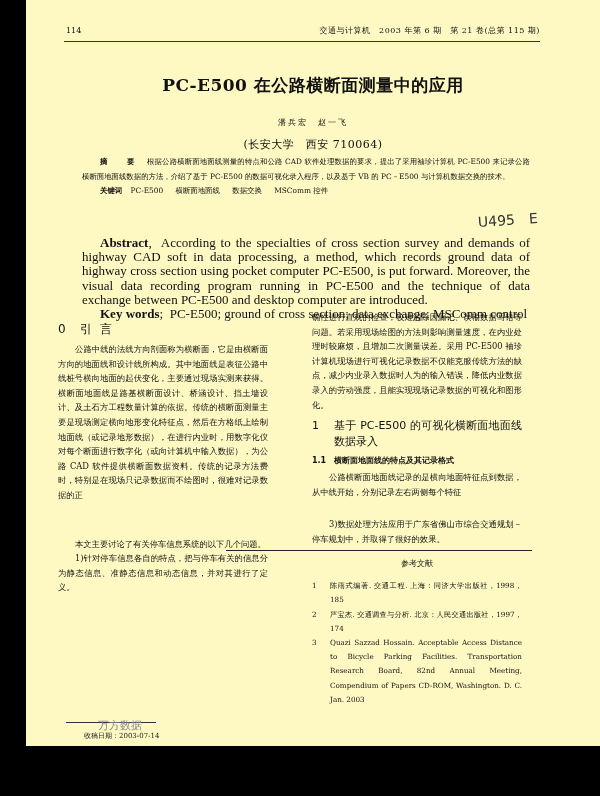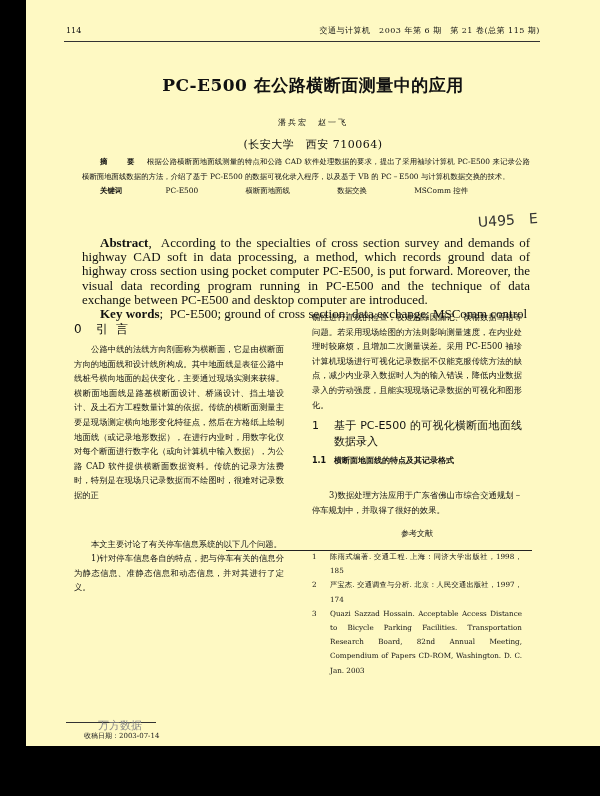--- a/index.html
+++ b/index.html
@@ -37,39 +37,39 @@
     position: absolute; left: 0; right: 0; top: 137px; text-align: center;
     font-size: 11px; letter-spacing: 0.5px;
   }
   .abs-block {
     position: absolute; left: 56px; width: 448px; top: 155px;
     font-size: 7.4px; line-height: 14.5px;
   }
   .abs-block p { margin: 0; text-indent: 18px; text-align: justify; }
   .abs-label { font-weight: bold; letter-spacing: 6px; margin-right: 4px; }
   .kw-label { font-weight: bold; margin-right: 6px; }
-  .kw-item { margin-right: 10px; margin-left: 35px; }
+  .kw-item { margin-right: 10px; }
   .handwriting {
     position: absolute; left: 452px; top: 212px;
     font-family: "DejaVu Sans", sans-serif; font-size: 14px; color: #333;
     transform: rotate(-4deg);
   }
   .en-abs {
     position: absolute; left: 56px; width: 448px; top: 236px;
     font-size: 13px; line-height: 14.2px; font-family: "Liberation Serif", serif;
   }
   .en-abs p { margin: 0; text-indent: 18px; text-align: justify; }
   .en-label { font-weight: bold; }
 
   .col {
     position: absolute; width: 210px;
     font-size: 8.3px; line-height: 14.6px;
     text-align: justify;
   }
-  .col-left { left: 48px; top: 318px; }
+  .col-left { left: 32px; top: 318px; }
   .col-right { left: 286px; top: 310px; }
   .col p { margin: 0; text-indent: 17px; }
   .sec-h {
     font-size: 12px; line-height: 22px; margin: 0 0 2px 0;
     font-family: "DejaVu Sans", sans-serif;
   }
   .sec-h .num { display: inline-block; width: 22px; }
   .sec-h .lbl { letter-spacing: 8px; }
   .sec-h1 {
     font-size: 11px; line-height: 16px; margin: 6px 0 4px 0;
@@ -158,20 +158,21 @@
 
   <div class="col col-right">
     <p style="text-indent:0">确性进行直观的检查，较难消除因漏记、误输数据写错等问题。若采用现场绘图的方法则影响测量速度，在内业处理时较麻烦，且增加二次测量误差。采用 PC-E500 袖珍计算机现场进行可视化记录数据不仅能克服传统方法的缺点，减少内业录入数据时人为的输入错误，降低内业数据录入的劳动强度，且能实现现场记录数据的可视化和图形化。</p>
     <div class="sec-h1">
       <span class="num">1</span>
       <span>基于 PC-E500 的可视化横断面地面线数据录入</span>
     </div>
     <div class="sub-h">
       <span class="num">1.1</span><span>横断面地面线的特点及其记录格式</span>
     </div>
+    <p>公路横断面地面线记录的是横向地面特征点到数据，从中线开始，分别记录左右两侧每个特征</p>
 
     <div style="height:18px"></div>
     <p>3)数据处理方法应用于广东省佛山市综合交通规划－停车规划中，并取得了很好的效果。</p>
 
     <div class="ref-h">参考文献</div>
     <ul class="refs">
       <li>
         <span class="rn">1</span>
         <span>陈雨式编著. 交通工程. 上海：同济大学出版社，1998，185</span>
       </li>

